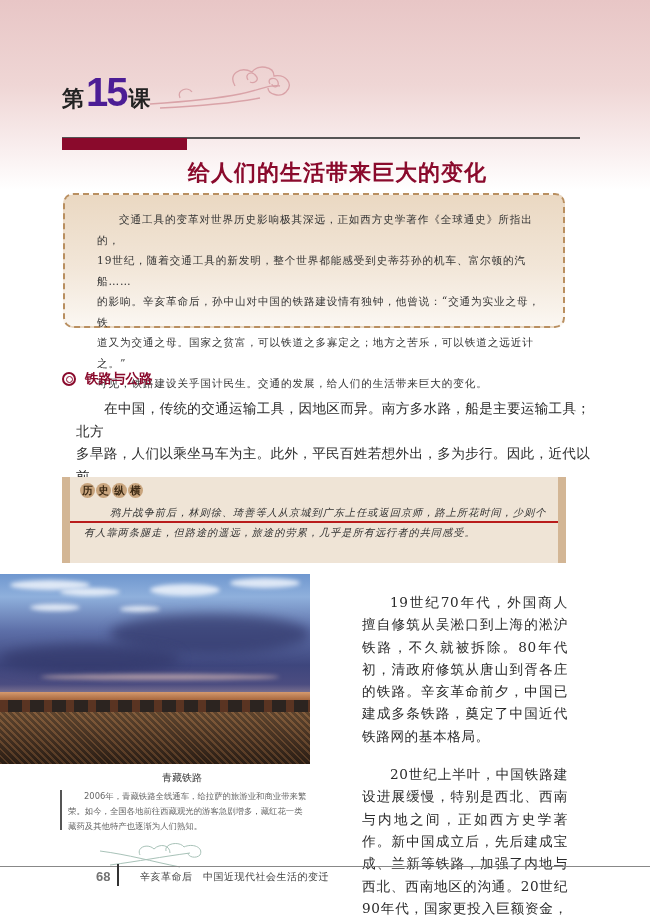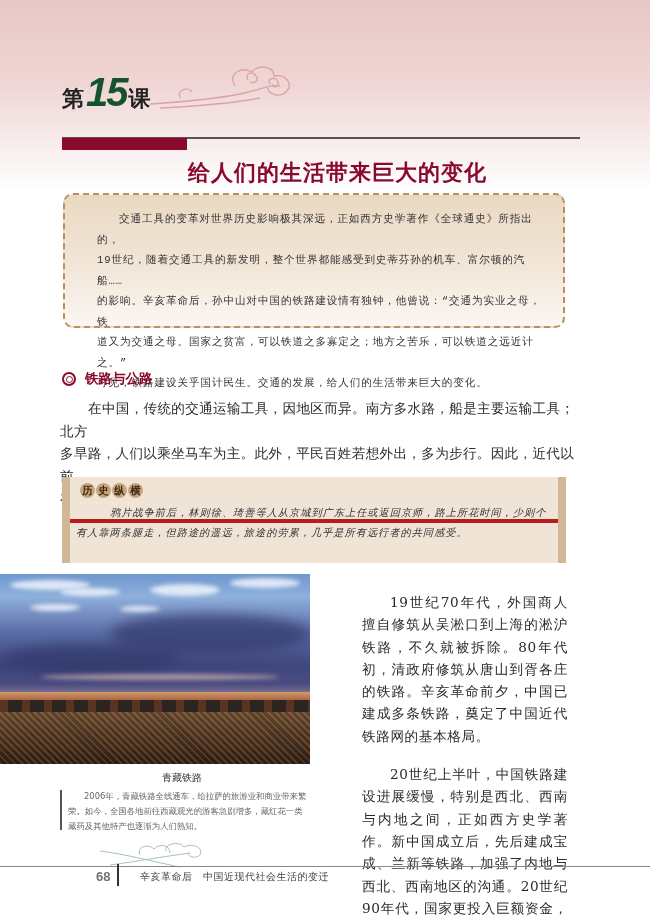--- a/index.html
+++ b/index.html
@@ -12,64 +12,63 @@
     }
     .lesson-label {
       position: absolute; left: 62px; top: 72px; height: 40px;
       display: flex; align-items: flex-end;
     }
     .lesson-label .ch {
       font-family: "DejaVu Serif", serif; font-size: 22px; color: #222; font-weight: bold;
       line-height: 1; margin-bottom: 3px;
     }
     .lesson-label .num {
-      font-family: "Liberation Sans", sans-serif; font-style: italic; font-weight: bold;
-      font-size: 40px; color: #14532d; line-height: 1; letter-spacing: -2px; margin: 0 2px;
+      font-family: "Liberation Sans", sans-serif; font-weight: bold;
+      font-size: 40px; color: #4c1d95; line-height: 1; letter-spacing: -2px; margin: 0 2px;
     }
     .cloud-top {
       position: absolute; left: 140px; top: 64px; width: 160px; height: 48px;
     }
     .rule-thin {
       position: absolute; left: 62px; top: 137px; width: 518px; height: 2px; background: #555;
     }
     .rule-thick {
       position: absolute; left: 62px; top: 138px; width: 125px; height: 12px; background: #8a0a2c;
     }
     .page-title {
       position: absolute; left: 188px; top: 158px; font-family: "DejaVu Sans", sans-serif;
       font-size: 22px; font-weight: bold; color: #8a0a2c; letter-spacing: 1px;
     }
 
     .intro-box {
       position: absolute; left: 63px; top: 193px; width: 502px; height: 135px;
       border: 2px dashed #b98f60; border-radius: 10px;
       background: linear-gradient(to bottom, #ead8c2 0%, #f2e6d8 55%, #fbf7f2 100%);
       padding: 14px 20px 0 32px;
-      font-family: Liberation Mono, monospace;
     }
     .intro-box p {
       font-size: 10.6px; line-height: 20.5px; color: #333; text-indent: 0;
       letter-spacing: 0.9px;
     }
     .intro-box p .indent { display: inline-block; width: 22px; }
 
     .section-heading {
       position: absolute; left: 62px; top: 370px; display: flex; align-items: center;
       font-family: "DejaVu Sans", sans-serif; font-weight: bold; color: #8a0a2c; font-size: 13.5px;
     }
     .section-heading .circle-icon {
       width: 14px; height: 14px; border: 2px solid #8a0a2c; border-radius: 50%;
       display: inline-flex; align-items: center; justify-content: center; margin-right: 9px;
     }
     .section-heading .circle-icon::after {
       content: ""; width: 5px; height: 5px; border: 1.5px solid #8a0a2c; border-radius: 50%;
     }
 
     .body-para {
-      position: absolute; left: 60px; top: 397px; width: 520px;
+      position: absolute; left: 76px; top: 397px; width: 520px;
       font-size: 13.6px; line-height: 22.5px; color: #2a2a2a; letter-spacing: 0.3px;
     }
     .body-para .indent { display: inline-block; width: 28px; }
 
     .history-box {
       position: absolute; left: 62px; top: 477px; width: 504px; height: 86px;
       background: #efe4d6;
       border-left: 8px solid #d3b695; border-right: 8px solid #d3b695;
     }
     .history-box .hb-title {
@@ -78,23 +77,23 @@
     .history-box .hb-title span {
       width: 15px; height: 15px; border-radius: 50%; background: #c9a57e;
       font-size: 10.5px; font-weight: bold; color: #3d2a14; display: inline-flex;
       align-items: center; justify-content: center; line-height: 1;
     }
     .history-box .hb-lines {
       position: absolute; left: 0; top: 26px; width: 100%;
     }
     .history-box .hb-line {
       height: 20px; line-height: 20px; font-size: 10.2px; color: #333; padding-left: 6px;
-      border-bottom: 4px solid #b91c1c; letter-spacing: 1px; white-space: nowrap; font-style: italic;
-    }
-    .history-box .hb-line:last-child { border-bottom: none; }
+      border-bottom: 2px solid #b91c1c; letter-spacing: 1px; white-space: nowrap; font-style: italic;
+    }
+    .history-box .hb-line:last-child { border-bottom: none; margin-left: 8px; }
     .history-box .hb-line .indent { display: inline-block; width: 34px; }
 
     .photo {
       position: absolute; left: 0; top: 574px; width: 310px; height: 190px; overflow: hidden;
       background: linear-gradient(to bottom, #6f97cf 0%, #8fb0dc 12%, #5d6fa8 30%, #3e467d 48%, #4b4c80 58%, #8a7c94 64%, #c9a27f 67%, #6b4a38 72%, #3d2c22 80%, #5b3f2a 88%, #2b1f18 100%);
     }
     .photo .cloud { position: absolute; background: rgba(240,244,252,0.85); border-radius: 50%; filter: blur(2px); }
     .photo .dark-cloud { position: absolute; background: rgba(50,55,105,0.7); border-radius: 50%; filter: blur(6px); }
     .photo .bridge {
       position: absolute; left: 0; top: 118px; width: 310px; height: 8px;

